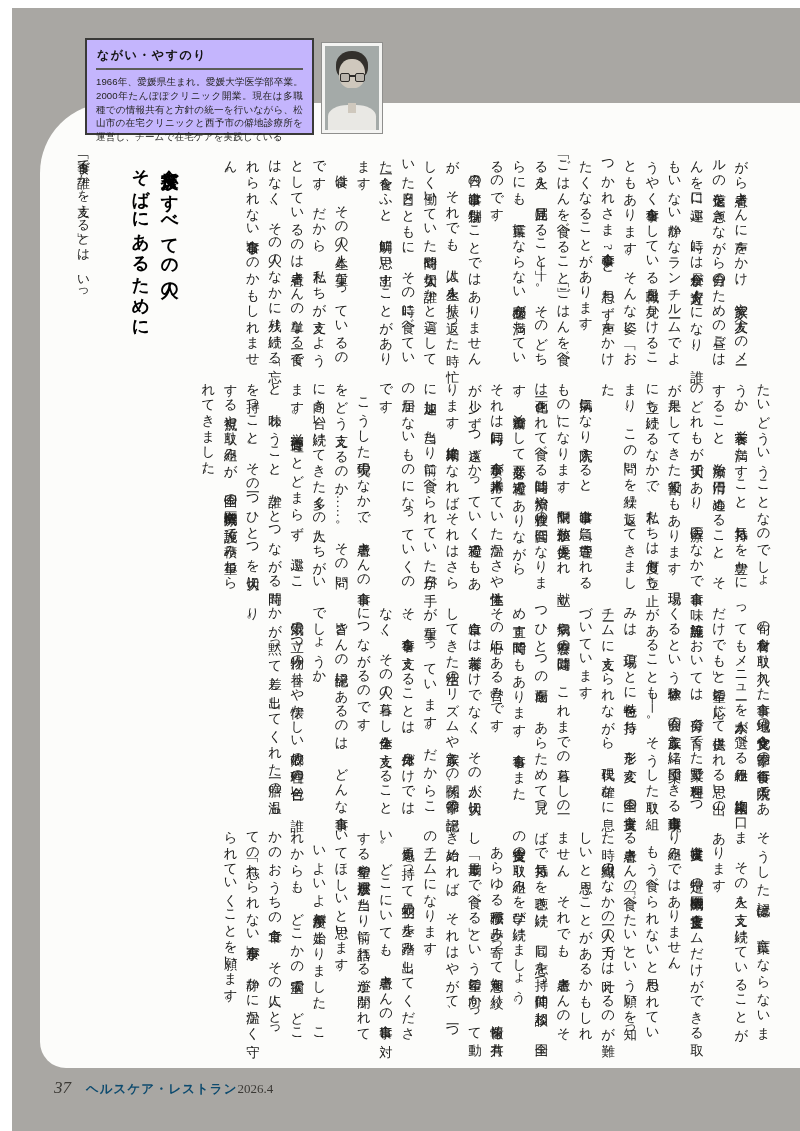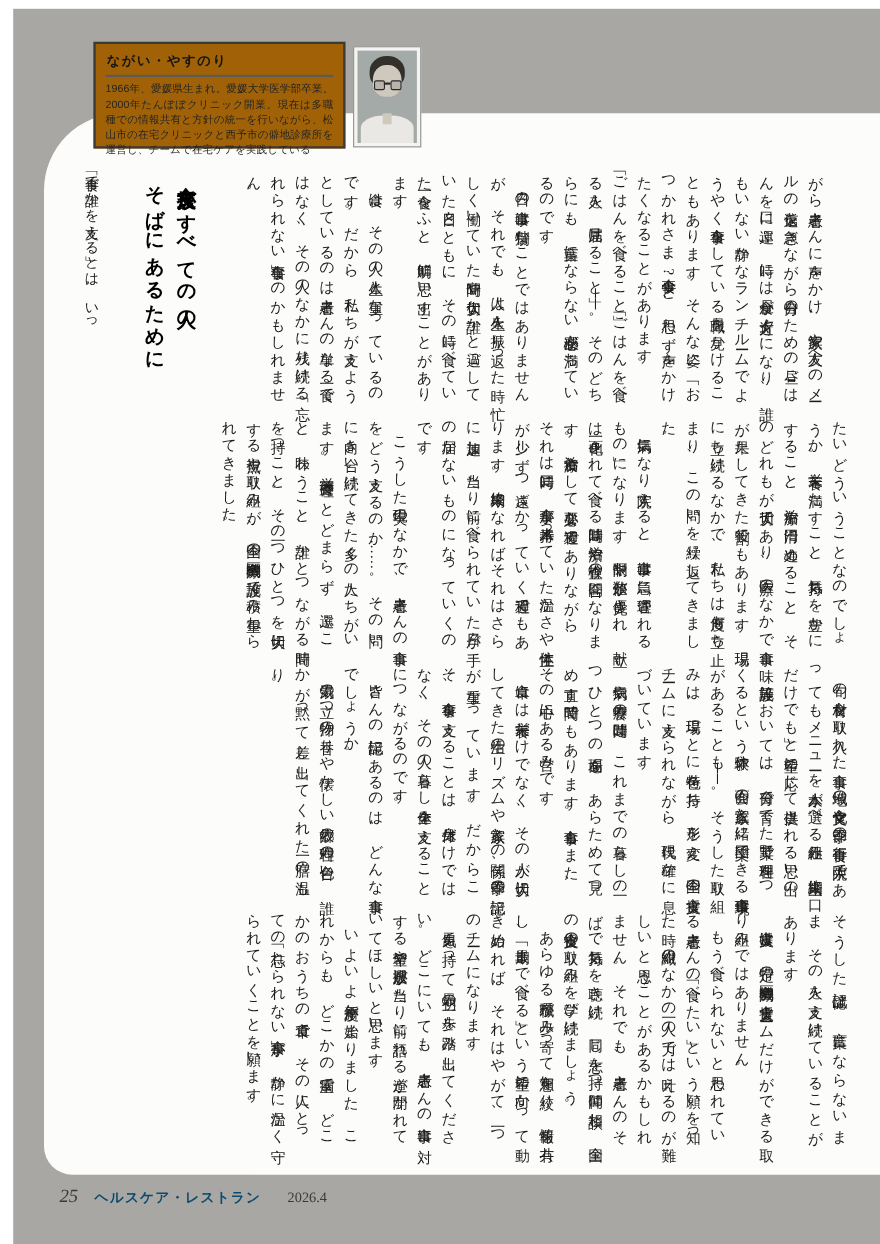--- a/index.html
+++ b/index.html
@@ -13,21 +13,21 @@
     background:#a9a7a3;
   }
   .paper{
     position:absolute;left:40px;top:103px;width:760px;height:965px;
     background:#fcfcfa;
     border-radius:70px 0 0 26px;
   }
   
   .profile-box{
     position:absolute;left:85px;top:38px;width:229px;height:97px;
-    background:#a16207;border:2px solid #3a3a38;box-sizing:border-box;
+    background:#c4b5fd;border:2px solid #3a3a38;box-sizing:border-box;
     padding:5px 9px 4px 9px;
   }
   .profile-name{
     font-size:12px;font-weight:bold;color:#141412;letter-spacing:1.5px;
     padding:2px 0 4px 1px;
   }
   .profile-rule{height:2px;background:#5b5b59;margin:0 0 5px 0;}
   .profile-bio{
     font-size:9.6px;line-height:13.8px;color:#242422;
     text-align:justify;letter-spacing:0.1px;
@@ -66,21 +66,21 @@
   .band1 .tail{font-size:12.7px;letter-spacing:0.15px;}
   
   .footer{position:absolute;left:54px;top:1078px;color:#3b3935;}
   .footer .pgnum{
     font-family:"Liberation Serif","DejaVu Serif",serif;
     font-style:italic;font-size:17px;margin-right:15px;
   }
   .footer .mag{font-size:12.5px;letter-spacing:1px;font-weight:bold;color:#0c4a6e;}
   .footer .issue{
     font-family:"Liberation Serif","DejaVu Serif",serif;
-    font-size:13px;margin-left:24px;
+    font-size:13px;margin-left:0;
   }
 </style>
 </head>
 <body>
 
 <div class="gray-bg"></div>
 <div class="paper"></div>
 
 <div class="profile-box">
   <div class="profile-name">ながい・やすのり</div>
@@ -119,14 +119,14 @@
 　皆さんの記憶にあるのは、どんな食事でしょうか。
 　湯気の立つ汁物の香りや懐かしい故郷の料理の色合い、誰かが黙って差し出してくれた一膳の温もり。</div>
 <div class="band band4">そうした記憶は、言葉にならないまま、その人を支え続けていることがあります。
 　食支援は、特定の医療機関や食支援チームだけができる取り組みではありません。
 　もう食べられないと思われている患者さんの「食べたい」という願いを知った時、組織のなかの一人の力では叶えるのが難しいと思うことがあるかもしれません。それでも、患者さんのそばで気持ちを聴き続け、同じ志を持つ仲間に相談し、全国の食支援の取り組みを学び続けましょう。
 　あらゆる職種が歩み寄って知恵を絞り、情報を共有し、「最期まで食べる」という希望に向かって動き始めれば、それはやがて、一つのチームになります。
 　勇気を持って最初の一歩を踏み出してください。どこにいても、患者さんの食事に対する希望や選択肢が当たり前に語れる道が開かれていてほしいと思います。
 　いよいよ新年度が始まりました。これからも、どこかの病室で、どこかのおうちの食卓で、その人にとっての「忘れられない食事」が、静かに温かく守られていくことを願います。</div>
 
 <div class="footer">
-  <span class="pgnum">25</span><span class="mag">ヘルスケア・レストラン</span><span class="issue">2026.4</span>
+  <span class="pgnum">37</span><span class="mag">ヘルスケア・レストラン</span><span class="issue">2026.4</span>
 </div>
 
 </body></html>

